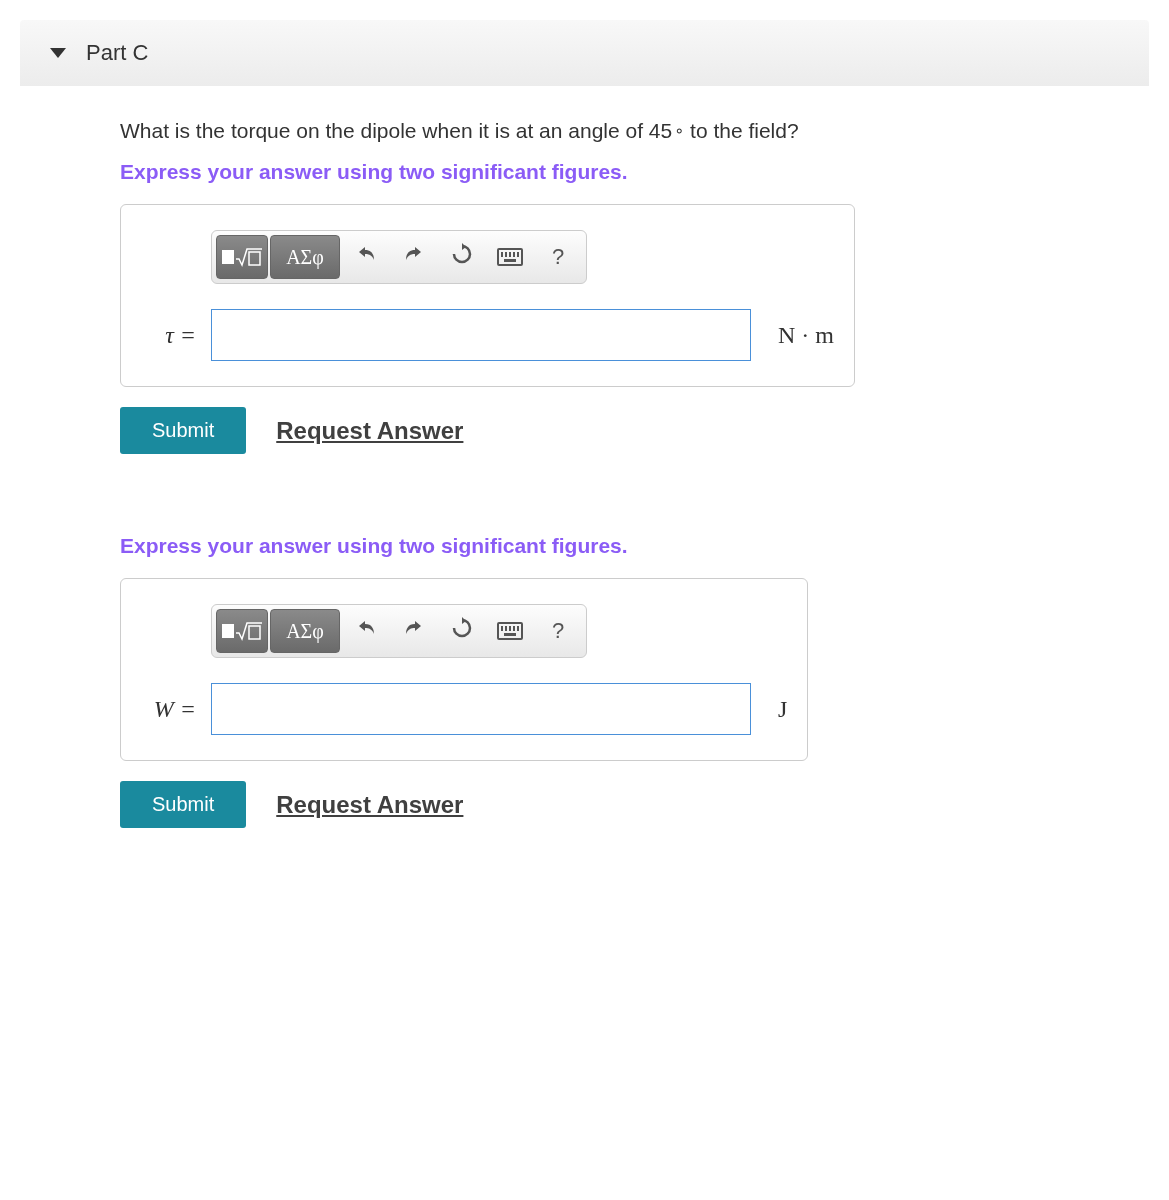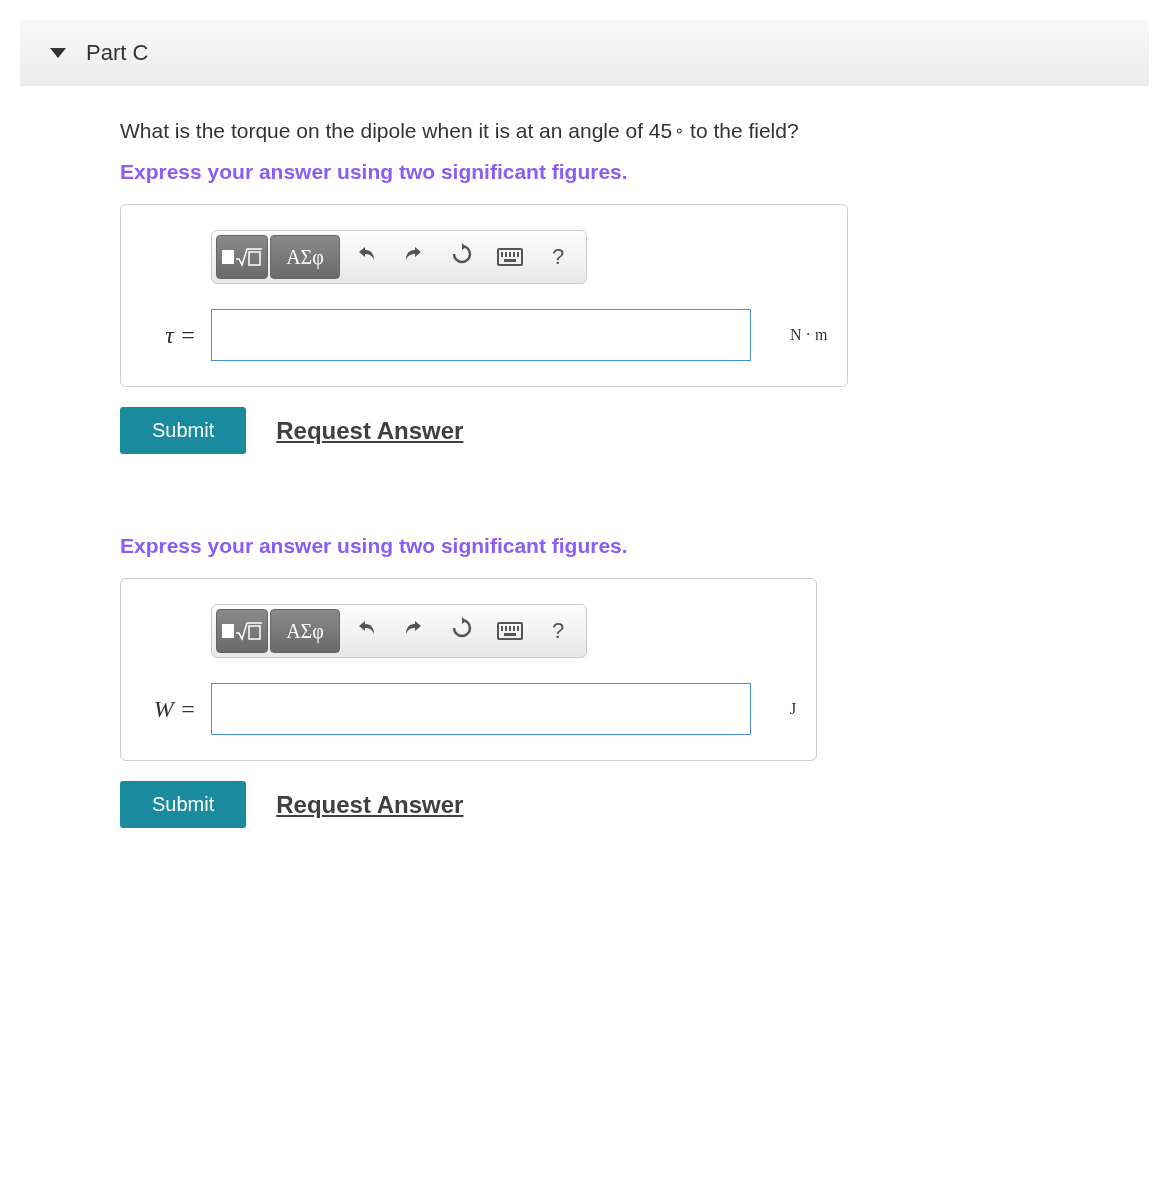--- a/index.html
+++ b/index.html
@@ -124,22 +124,22 @@
       border: 1px solid #4a90d9;
       background: #fff;
       padding: 0 10px;
       font-size: 18px;
     }
     .answer-input-d {
       width: 540px;
     }
     .unit-label {
       font-family: 'Times New Roman', serif;
-      font-size: 16px;
-      margin-left: 24px;
+      font-size: 24px;
+      margin-left: 12px;
     }
     .action-row {
       display: flex;
       align-items: center;
       gap: 30px;
     }
     .submit-btn {
       background: #1a8a9e;
       color: #fff;
       border: none;

